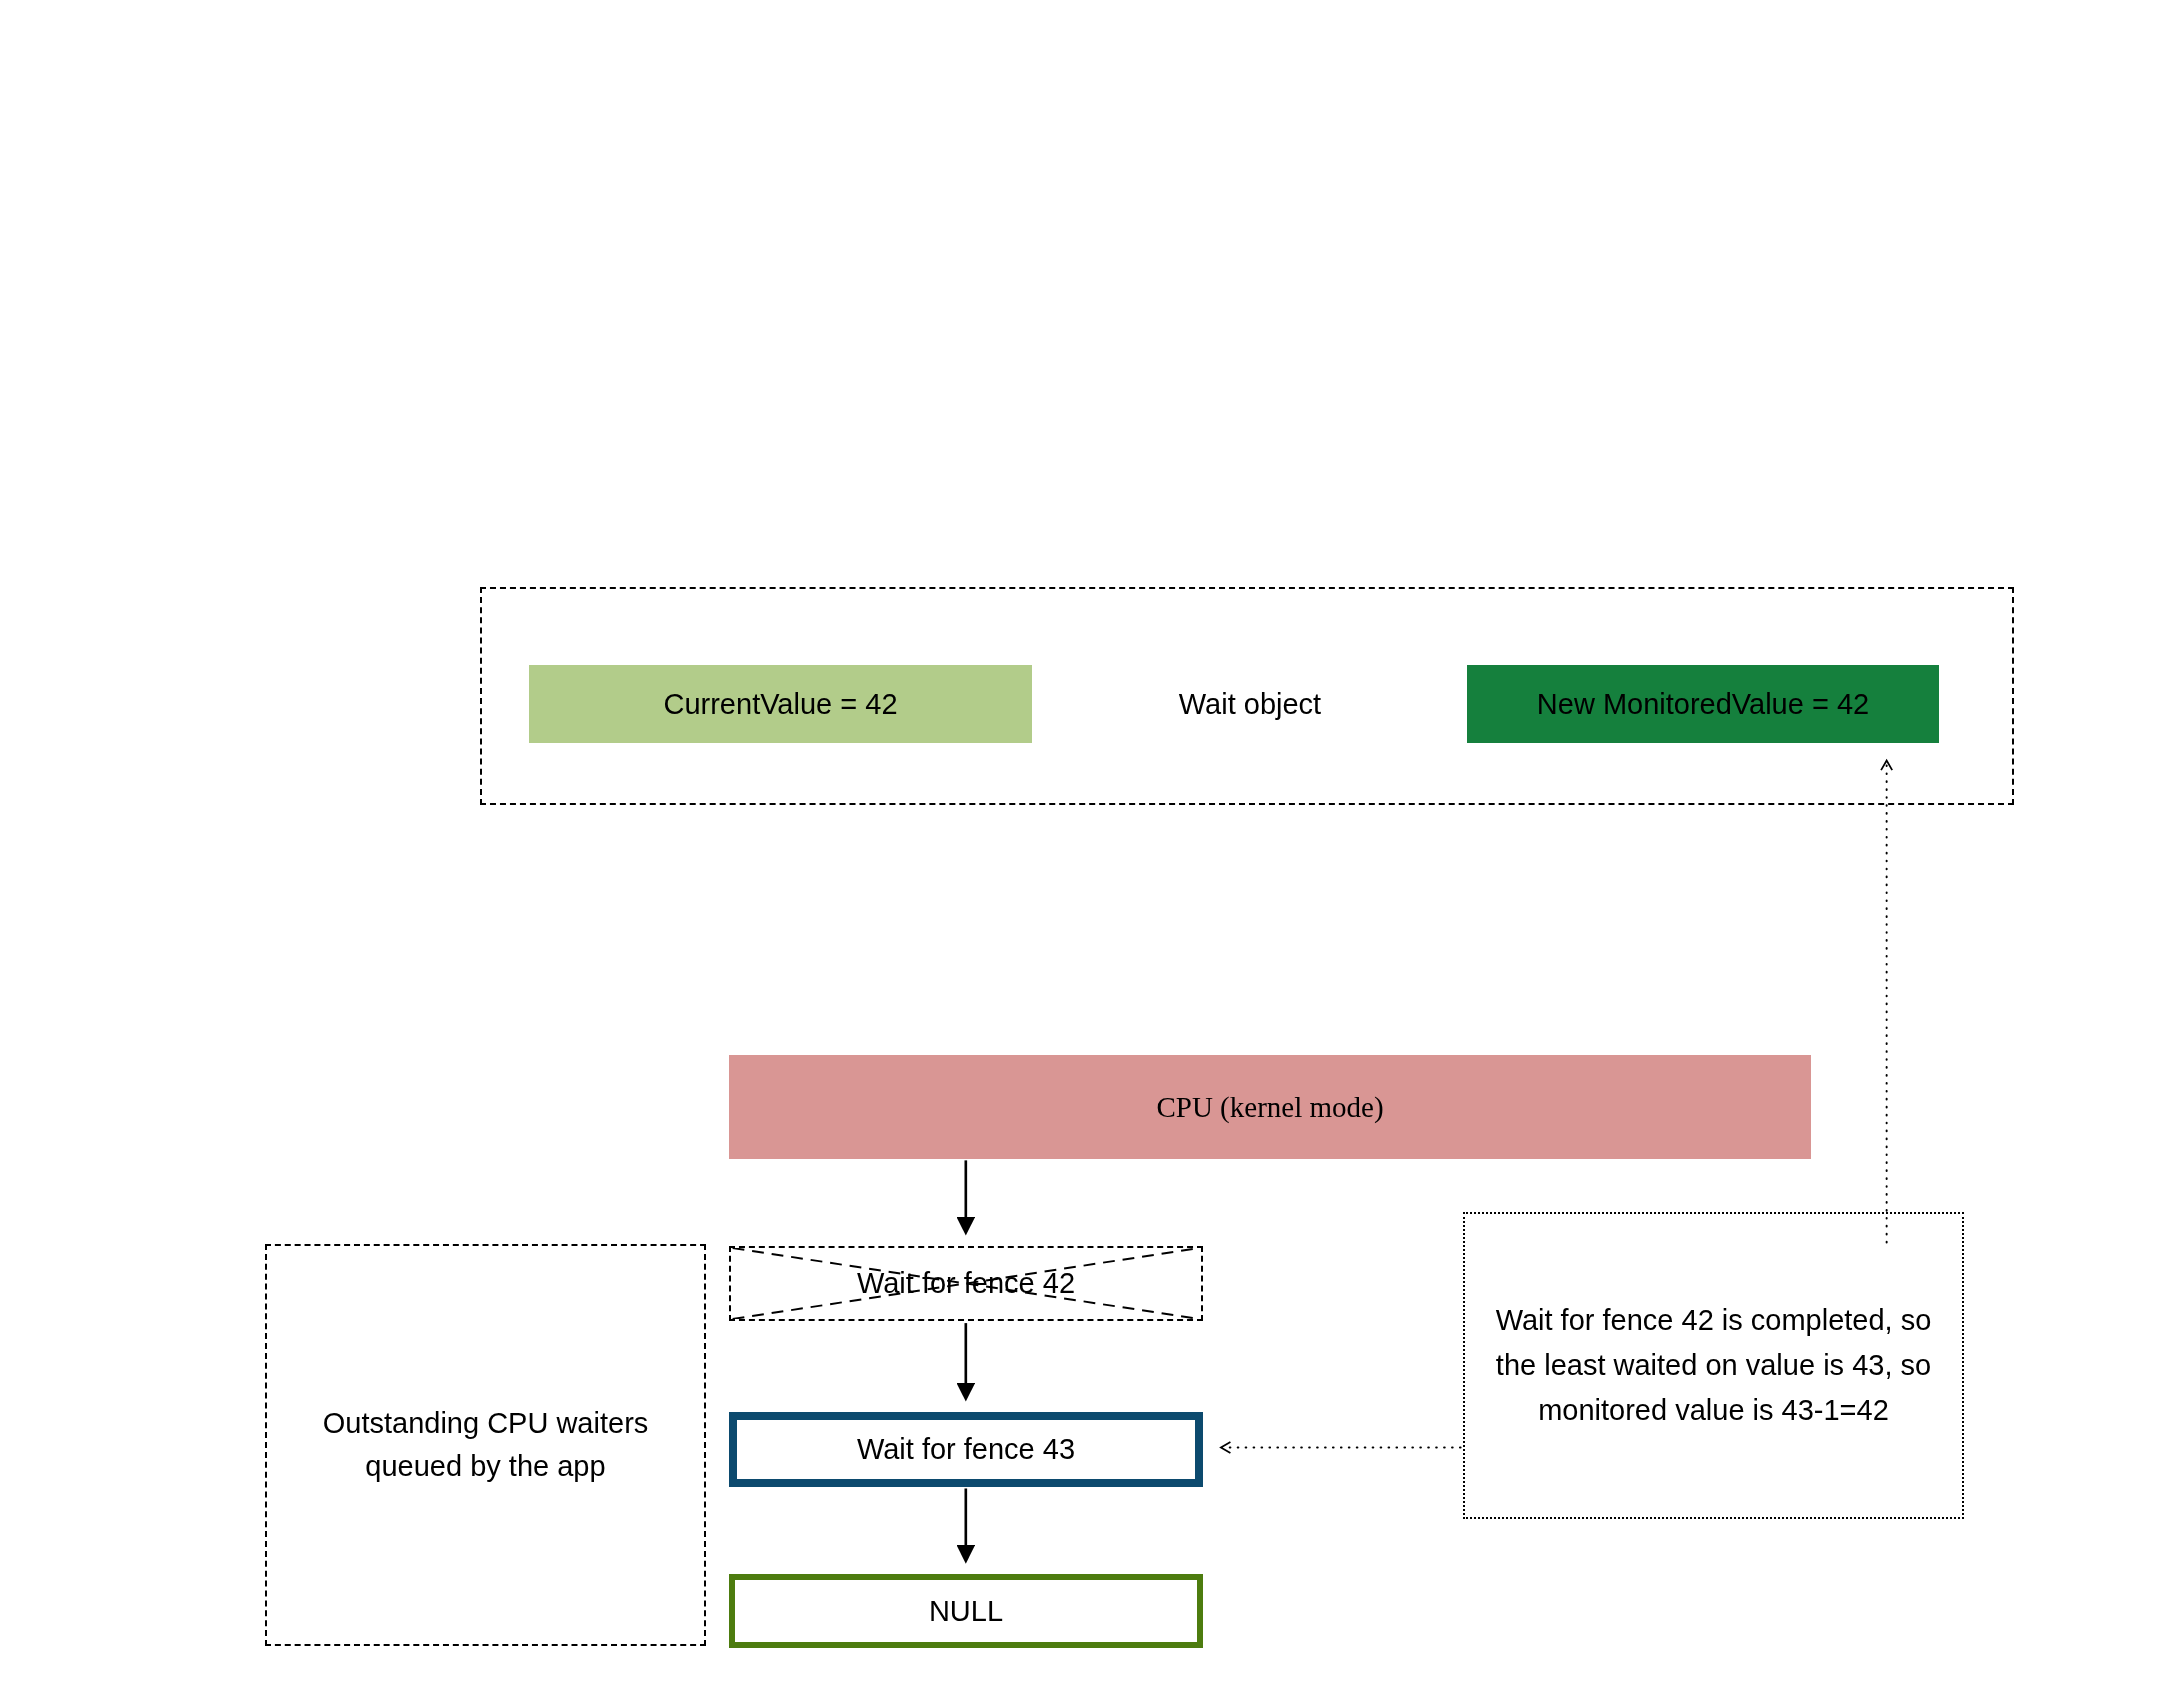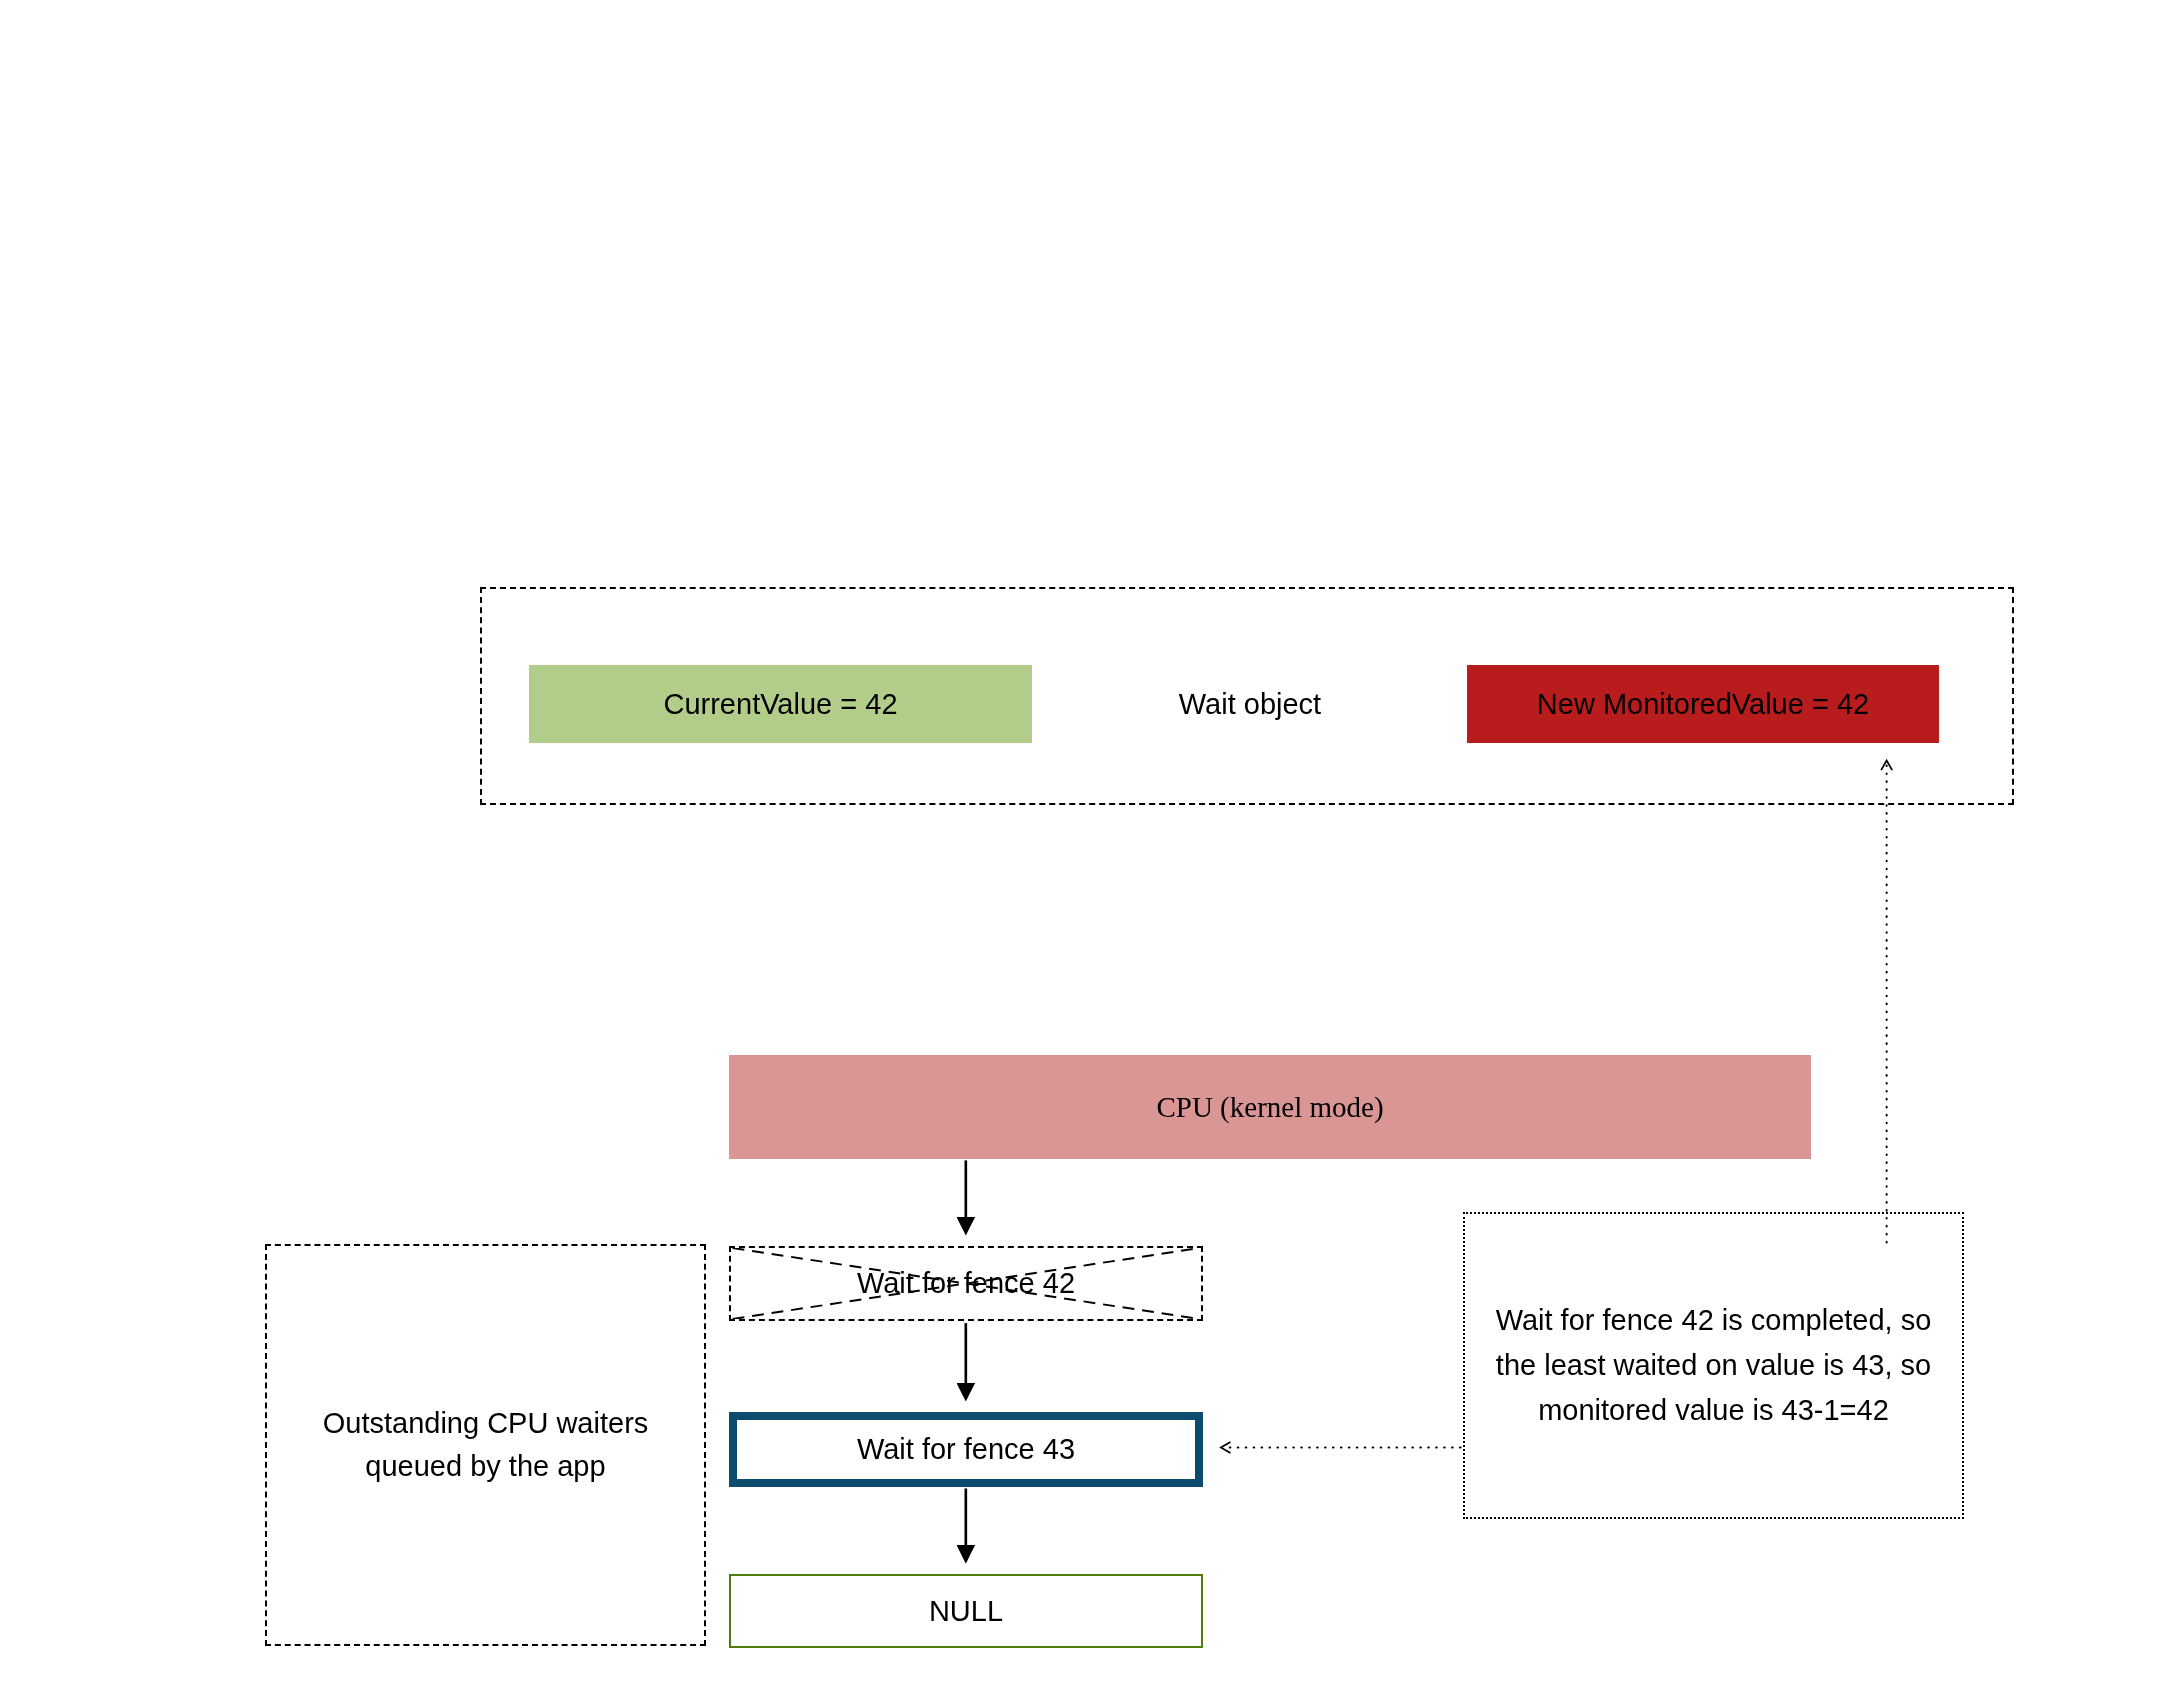--- a/index.html
+++ b/index.html
@@ -32,21 +32,21 @@
   #yellow-box { left: 1467px; top: 665px; width: 472px; height: 78px; }
 
   
   #cpu-box { left: 729px; top: 1055px; width: 1082px; height: 104px; font-family: Liberation Serif, serif; }
 
   
   #wait42 { left: 729px; top: 1246px; width: 474px; height: 75px; border: 2px dashed #000; position: absolute; }
   #wait42 .cross { position: absolute; left: 0; top: 0; pointer-events: none; }
   #wait42 .txt { position: relative; width: 100%; height: 100%; }
   #wait43 { left: 729px; top: 1412px; width: 474px; height: 75px; border: 8px solid #0c4a6e; }
-  #null-box { left: 729px; top: 1574px; width: 474px; height: 74px; border: 2px solid #4d7c0f; }
+  #null-box { left: 729px; top: 1574px; width: 474px; height: 74px; border: 6px solid #4d7c0f; }
 
   
   #waiters {
     left: 265px; top: 1244px; width: 441px; height: 402px;
     border: 2px dashed #000;
     padding: 0 20px;
     line-height: 1.5;
   }
 
   
@@ -66,21 +66,21 @@
 </head>
 <body>
 
 <div class="abs" id="fence-box">
 </div>
 
 <div class="abs center label" id="green-box" style="background-color: rgb(178, 204, 138);">CurrentValue = 42</div>
 
 <div class="abs center label" id="fence-label">Wait object</div>
 
-<div class="abs center label" id="yellow-box" style="background-color: #b91c1c;">New MonitoredValue = 42</div>
+<div class="abs center label" id="yellow-box" style="background-color: #15803d;">New MonitoredValue = 42</div>
 
 <div class="abs center label" id="cpu-box" style="background-color: rgb(217, 150, 148);">CPU (kernel mode)</div>
 
 <div id="wait42">
   <svg class="cross" width="470" height="71" viewBox="0 0 710 108">
     <line x1="0" y1="0" x2="710" y2="108" stroke="#000" stroke-width="3" stroke-dasharray="18 12"></line>
     <line x1="0" y1="108" x2="710" y2="0" stroke="#000" stroke-width="3" stroke-dasharray="18 12"></line>
   </svg>
   <div class="txt center label">Wait for fence 42</div>
 </div>

